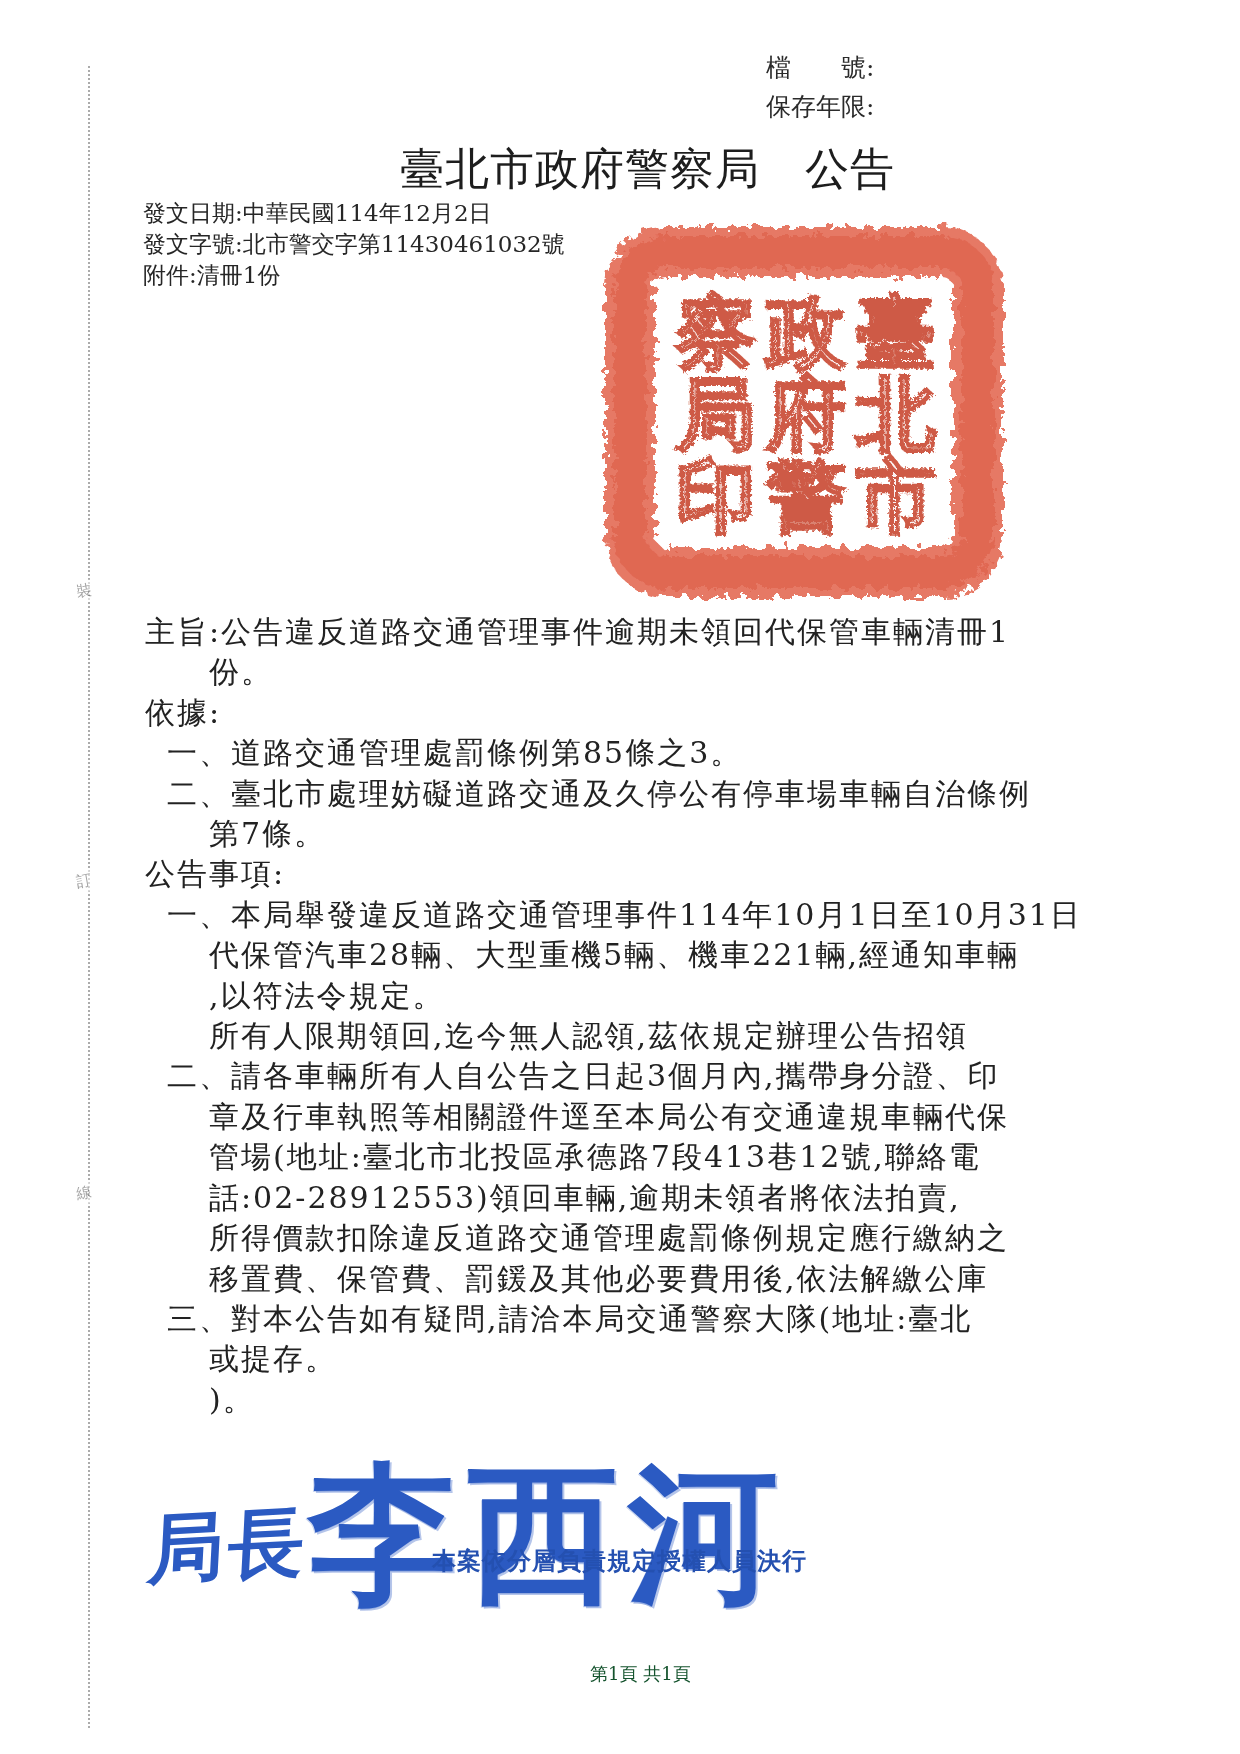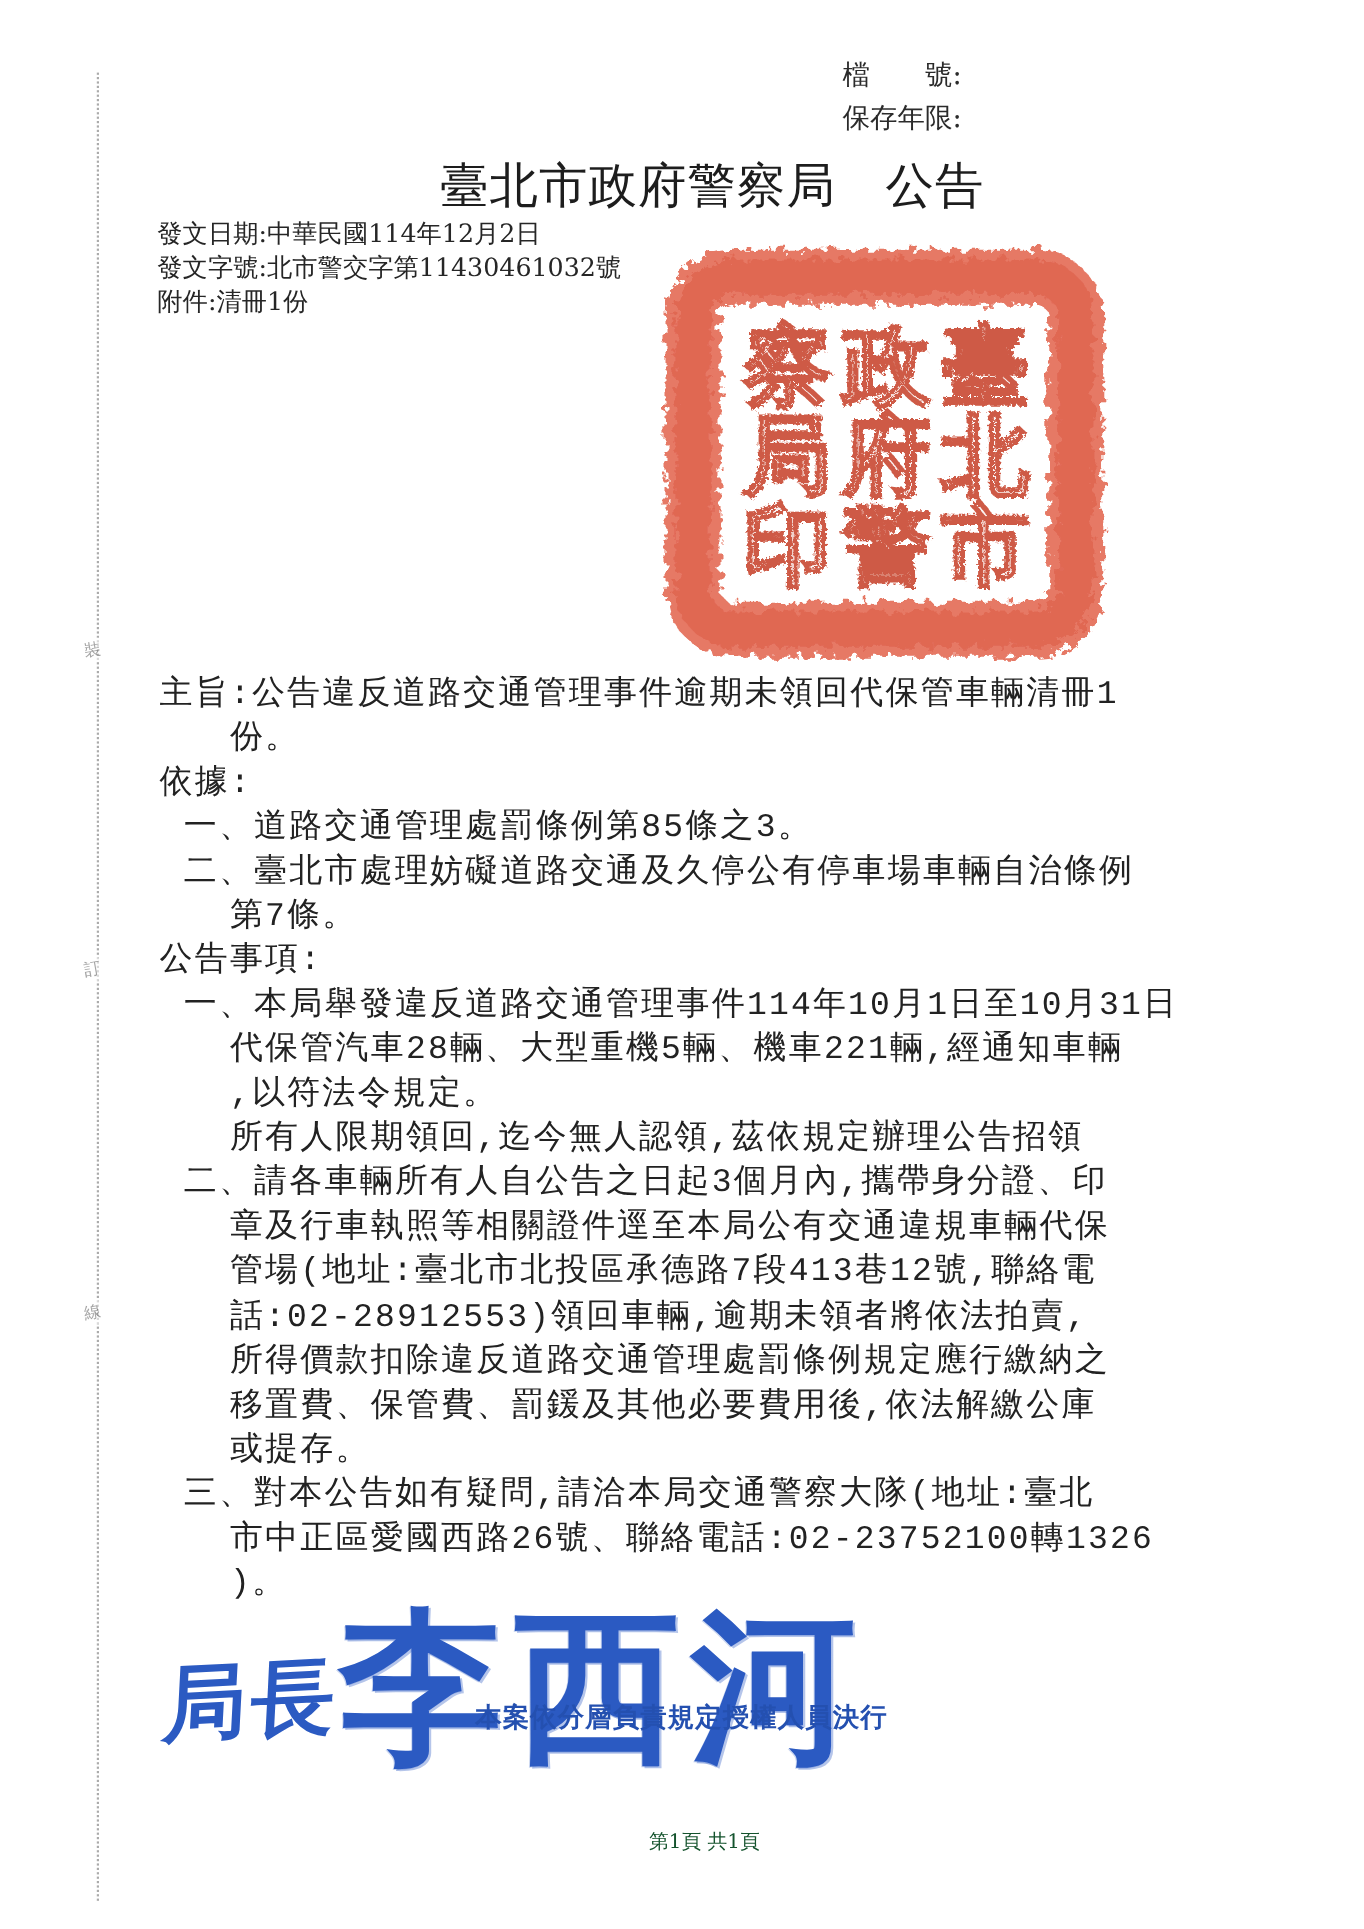--- a/index.html
+++ b/index.html
@@ -35,21 +35,21 @@
   }
 
   
   .meta-block{position:absolute;left:143px;top:198px;font-size:23px;line-height:31px;color:#262626;white-space:nowrap;}
 
   
   .seal{position:absolute;left:598px;top:220px;width:412px;height:384px;}
 
   
   .body-block{position:absolute;left:145px;top:612px;font-size:30px;line-height:40.4px;color:#222;}
-  .bline{white-space:nowrap;letter-spacing:2px;font-family:Liberation Mono, monospace;}
+  .bline{white-space:nowrap;letter-spacing:2px;}
   .ind0{padding-left:0;}
   .ind1{padding-left:22px;}
   .ind2{padding-left:64px;}
 
   
   .sig-title{
     position:absolute;left:148px;top:1496px;font-size:76px;font-weight:700;
     transform:rotate(-3deg) skewX(-6deg);letter-spacing:4px;white-space:nowrap;
   }
   .sig-name{
@@ -129,23 +129,22 @@
       <div class="bline ind1">一、本局舉發違反道路交通管理事件114年10月1日至10月31日</div>
       <div class="bline ind2">代保管汽車28輛、大型重機5輛、機車221輛,經通知車輛</div>
       <div class="bline ind2">,以符法令規定。</div>
       <div class="bline ind2">所有人限期領回,迄今無人認領,茲依規定辦理公告招領</div>
       <div class="bline ind1">二、請各車輛所有人自公告之日起3個月內,攜帶身分證、印</div>
       <div class="bline ind2">章及行車執照等相關證件逕至本局公有交通違規車輛代保</div>
       <div class="bline ind2">管場(地址:臺北市北投區承德路7段413巷12號,聯絡電</div>
       <div class="bline ind2">話:02-28912553)領回車輛,逾期未領者將依法拍賣,</div>
       <div class="bline ind2">所得價款扣除違反道路交通管理處罰條例規定應行繳納之</div>
       <div class="bline ind2">移置費、保管費、罰鍰及其他必要費用後,依法解繳公庫</div>
+      <div class="bline ind1">三、對本公告如有疑問,請洽本局交通警察大隊(地址:臺北</div>
       <div class="bline ind2">或提存。</div>
-      <div class="bline ind1">三、對本公告如有疑問,請洽本局交通警察大隊(地址:臺北</div>
-      <div class="bline ind2">市中正區愛國西路26號、聯絡電話:02-23752100轉1326</div>
       <div class="bline ind2">)。</div>
     </div>
 
   <div class="sig-title" style="color: rgb(43, 90, 194);">局長</div>
   <div class="sig-name" style="color: rgb(43, 90, 194);">李西河</div>
   <div class="sig-note" style="color: rgb(36, 80, 176);">本案依分層負責規定授權人員決行</div>
 
   <div class="page-info">第1頁 共1頁</div>
 
 </div>

